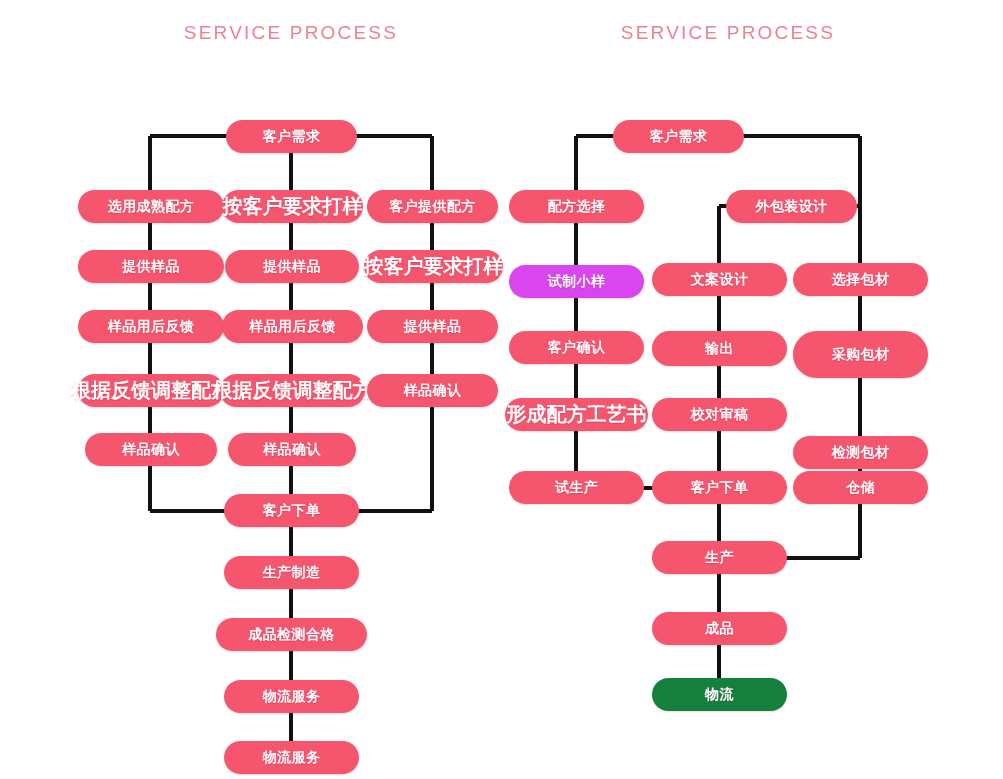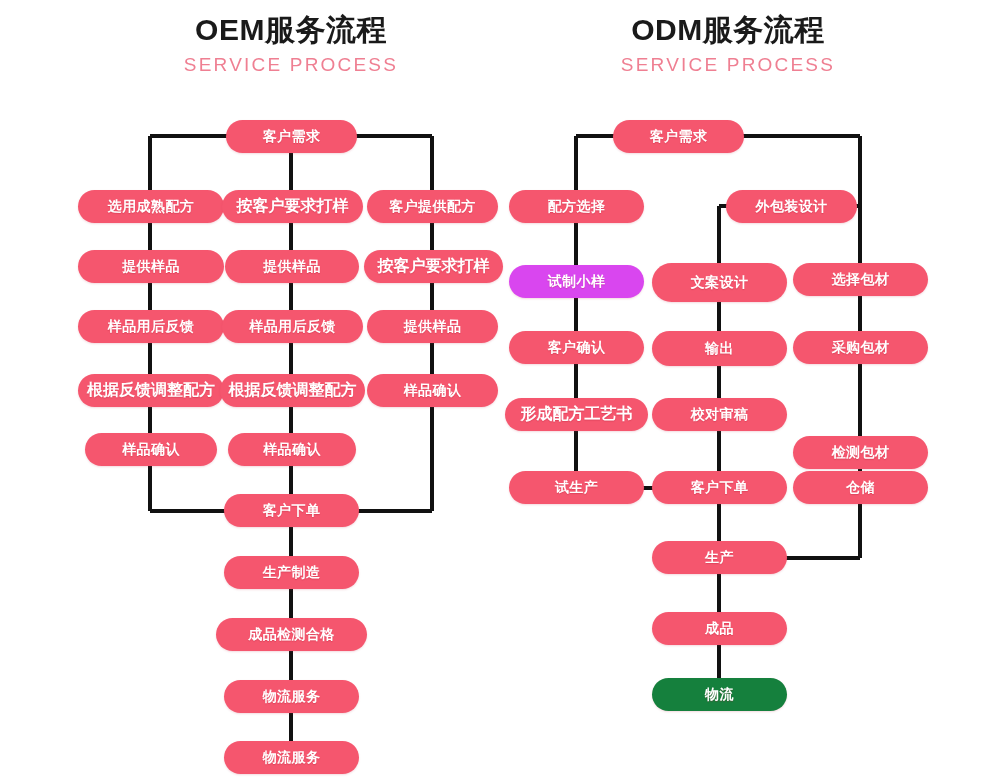--- a/index.html
+++ b/index.html
@@ -49,34 +49,32 @@
     display:flex;
     align-items:center;
     justify-content:center;
     white-space:nowrap;
     letter-spacing:.4px;
     text-shadow:0 1px 1px rgba(170,25,50,.28);
     box-shadow:0 1px 2px rgba(190,50,75,.18);
     z-index:3;
     user-select:none;
   }
-  .pill.sm{font-size:16px;letter-spacing:0;}
+  .pill.sm{font-size:20px;letter-spacing:0;}
 </style>
 </head>
 <body>
 
 <div id="stage">
 
   <div class="heading" id="heading-oem" style="left:131px;top:14px;width:320px;">
-    <div class="cn">OEM服务流程</div>
     <div class="en">SERVICE PROCESS</div>
   </div>
 
   <div class="heading" id="heading-odm" style="left:568px;top:14px;width:320px;">
-    <div class="cn">ODM服务流程</div>
     <div class="en">SERVICE PROCESS</div>
   </div>
 
   <svg id="wires" viewBox="0 0 1003 779">
       <line x1="150" y1="136" x2="432" y2="136" stroke="#111111"></line>
       <line x1="150" y1="136" x2="150" y2="190" stroke="#111111"></line>
       <line x1="291" y1="136" x2="291" y2="190" stroke="#111111"></line>
       <line x1="432" y1="136" x2="432" y2="190" stroke="#111111"></line>
       <line x1="150" y1="190" x2="150" y2="511" stroke="#111111"></line>
       <line x1="291" y1="190" x2="291" y2="511" stroke="#111111"></line>
@@ -170,36 +168,36 @@
       </div>
       <div class="pill" style="left: 509px; top: 331px; width: 135px; height: 33px; background: rgb(245, 86, 110); color: rgb(255, 255, 255);">
         <span>客户确认</span>
       </div>
       <div class="pill sm" style="left: 505px; top: 398px; width: 143px; height: 33px; background: rgb(245, 86, 110); color: rgb(255, 255, 255);">
         <span>形成配方工艺书</span>
       </div>
       <div class="pill" style="left: 509px; top: 471px; width: 135px; height: 33px; background: rgb(245, 86, 110); color: rgb(255, 255, 255);">
         <span>试生产</span>
       </div>
-      <div class="pill" style="left: 652px; top: 263px; width: 135px; height: 39px; background: rgb(245, 86, 110); color: rgb(255, 255, 255);">
+      <div class="pill" style="left: 652px; top: 263px; width: 135px; height: 33px; background: rgb(245, 86, 110); color: rgb(255, 255, 255);">
         <span>文案设计</span>
       </div>
       <div class="pill" style="left: 652px; top: 331px; width: 135px; height: 35px; background: rgb(245, 86, 110); color: rgb(255, 255, 255);">
         <span>输出</span>
       </div>
       <div class="pill" style="left: 652px; top: 398px; width: 135px; height: 33px; background: rgb(245, 86, 110); color: rgb(255, 255, 255);">
         <span>校对审稿</span>
       </div>
       <div class="pill" style="left: 652px; top: 471px; width: 135px; height: 33px; background: rgb(245, 86, 110); color: rgb(255, 255, 255);">
         <span>客户下单</span>
       </div>
       <div class="pill" style="left: 793px; top: 263px; width: 135px; height: 33px; background: rgb(245, 86, 110); color: rgb(255, 255, 255);">
         <span>选择包材</span>
       </div>
-      <div class="pill" style="left: 793px; top: 331px; width: 135px; height: 33px; background: rgb(245, 86, 110); color: rgb(255, 255, 255);">
+      <div class="pill" style="left: 793px; top: 331px; width: 135px; height: 47px; background: rgb(245, 86, 110); color: rgb(255, 255, 255);">
         <span>采购包材</span>
       </div>
       <div class="pill" style="left: 793px; top: 398px; width: 135px; height: 33px; background: rgb(245, 86, 110); color: rgb(255, 255, 255); margin-top: 38px;">
         <span>检测包材</span>
       </div>
       <div class="pill" style="left: 793px; top: 471px; width: 135px; height: 33px; background: rgb(245, 86, 110); color: rgb(255, 255, 255);">
         <span>仓储</span>
       </div>
       <div class="pill" style="left: 652px; top: 541px; width: 135px; height: 33px; background: rgb(245, 86, 110); color: rgb(255, 255, 255);">
         <span>生产</span>

